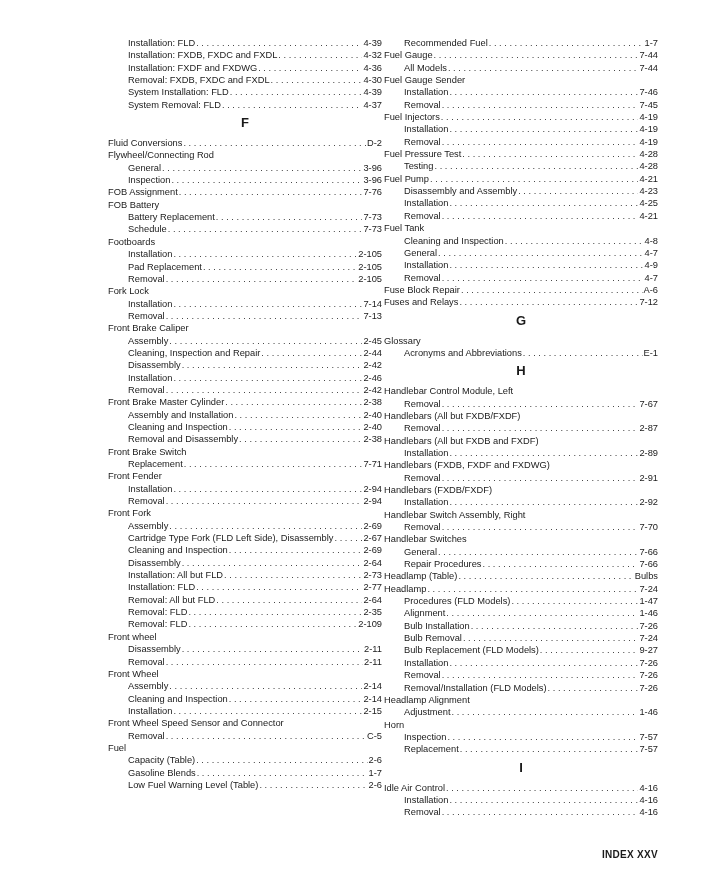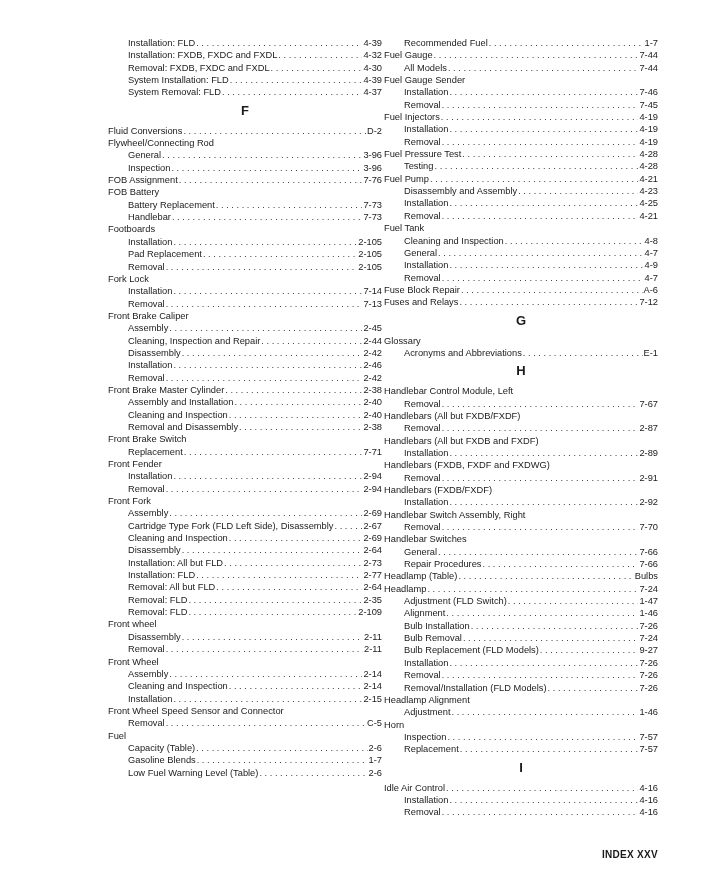--- a/index.html
+++ b/index.html
@@ -43,20 +43,25 @@
       <span class="t">Installation:  FLD</span>
       <span class="dots"></span>
       <span class="p">4-39</span>
     </div>
     <div class="row sub">
       <span class="t">Installation: FXDB, FXDC and FXDL</span>
       <span class="dots"></span>
       <span class="p">4-32</span>
     </div>
     <div class="row sub">
+      <span class="t">Installation: FXDF and FXDWG</span>
+      <span class="dots"></span>
+      <span class="p">4-36</span>
+    </div>
+    <div class="row sub">
       <span class="t">Removal: FXDB, FXDC and FXDL</span>
       <span class="dots"></span>
       <span class="p">4-30</span>
     </div>
     <div class="row sub">
       <span class="t">System  Installation:  FLD</span>
       <span class="dots"></span>
       <span class="p">4-39</span>
     </div>
     <div class="row sub">
@@ -90,21 +95,21 @@
     </div>
     <div class="row">
       <span class="t">FOB Battery</span>
     </div>
     <div class="row sub">
       <span class="t">Battery  Replacement</span>
       <span class="dots"></span>
       <span class="p">7-73</span>
     </div>
     <div class="row sub">
-      <span class="t">Handlebar</span>
+      <span class="t">Schedule</span>
       <span class="dots"></span>
       <span class="p">7-73</span>
     </div>
     <div class="row">
       <span class="t">Footboards</span>
     </div>
     <div class="row sub">
       <span class="t">Installation</span>
       <span class="dots"></span>
       <span class="p">2-105</span>
@@ -489,21 +494,21 @@
       <span class="t">Headlamp   (Table)</span>
       <span class="dots"></span>
       <span class="p">Bulbs</span>
     </div>
     <div class="row">
       <span class="t">Headlamp</span>
       <span class="dots"></span>
       <span class="p">7-24</span>
     </div>
     <div class="row sub">
-      <span class="t">Adjustment (FLD Switch)</span>
+      <span class="t">Procedures (FLD Models)</span>
       <span class="dots"></span>
       <span class="p">1-47</span>
     </div>
     <div class="row sub">
       <span class="t">Alignment</span>
       <span class="dots"></span>
       <span class="p">1-46</span>
     </div>
     <div class="row sub">
       <span class="t">Bulb  Installation</span>

